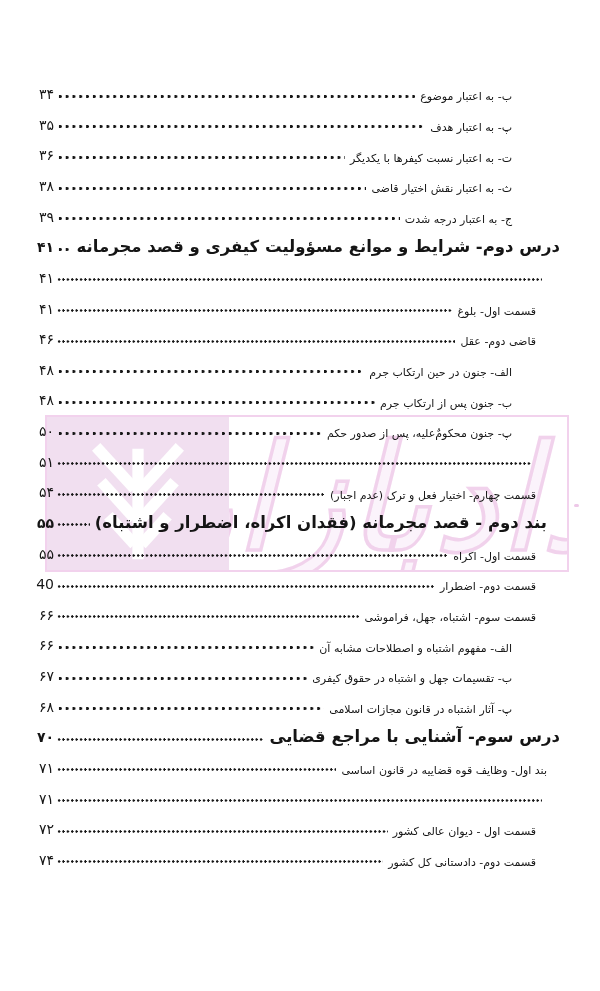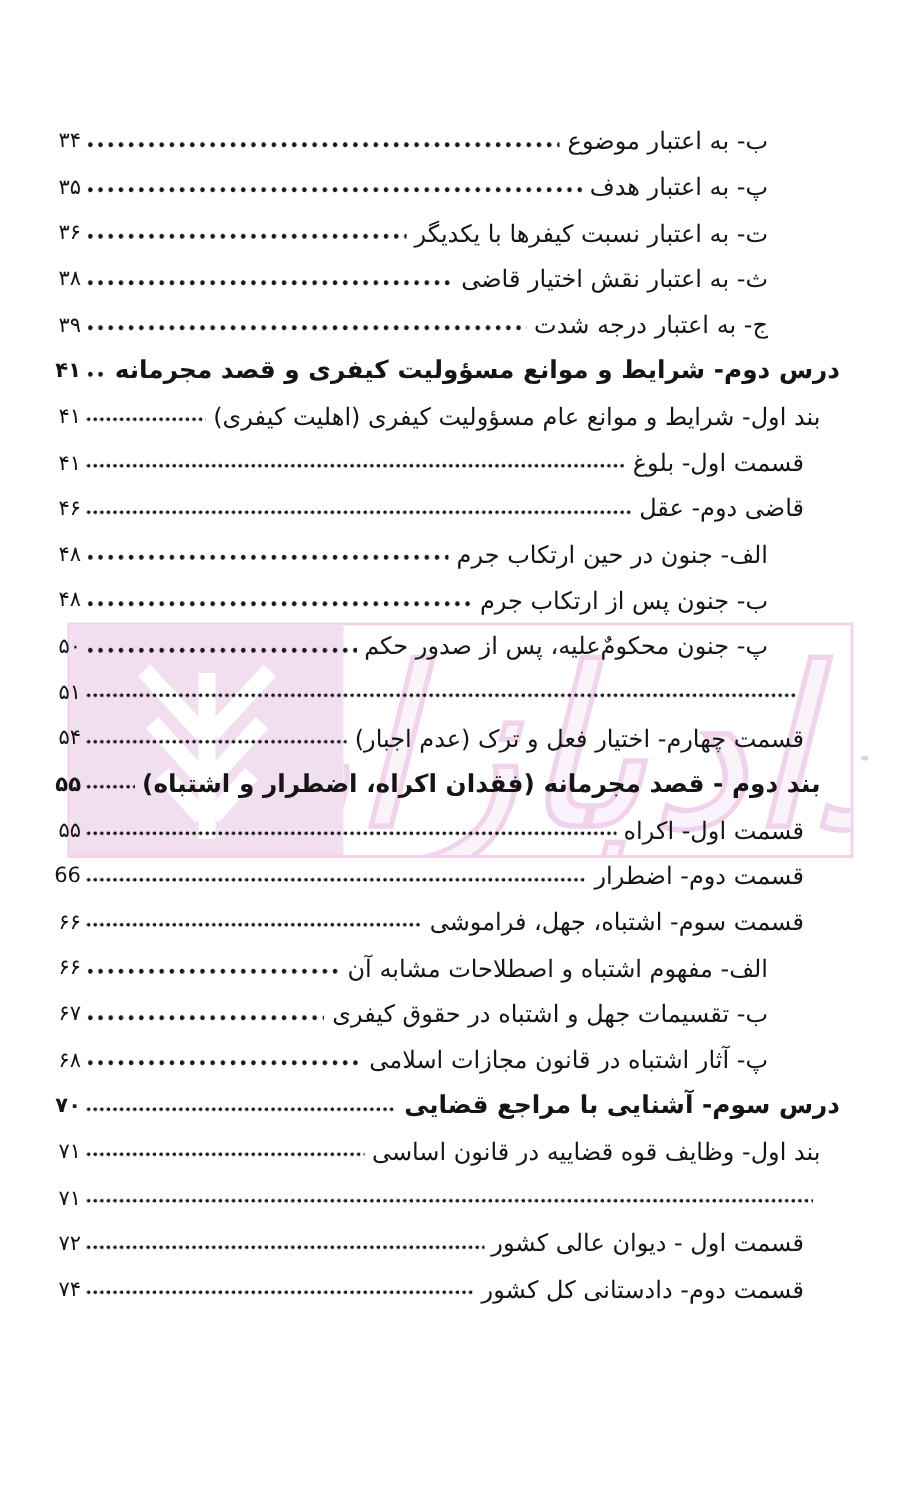--- a/index.html
+++ b/index.html
@@ -41,21 +41,21 @@
     position:absolute;left:0;top:0;right:0;z-index:1;
     padding-top:73px;
   }
   .row{
     height:30.64px;
     display:flex;align-items:flex-end;
     direction:rtl;
     padding-left:30px;box-sizing:border-box;
   }
   .row .title{
-    font-size:16px;line-height:1.2;white-space:nowrap;flex:0 0 auto;
+    font-size:11px;line-height:1.2;white-space:nowrap;flex:0 0 auto;
   }
   .row .num{
     font-size:14px;line-height:1.25;direction:ltr;text-align:right;
     min-width:24px;flex:0 0 auto;
   }
   .row.bold .title,.row.bold .num{font-weight:700;}
   .row.bold .title{font-size:16.5px;text-align:center;}
   .leader{
     flex:1 1 auto;min-width:8px;height:7px;
     margin:0 5px 4px 3px;
@@ -125,21 +125,20 @@
         <span class="title">ج- به اعتبار درجه شدت</span>
         <span class="leader coarse"></span>
         <span class="num">۳۹</span>
       </div>
       <div class="row level0 bold">
         <span class="title">درس دوم- شرایط و موانع مسؤولیت کیفری و قصد مجرمانه</span>
         <span class="leader coarse"></span>
         <span class="num">۴۱</span>
       </div>
       <div class="row level1">
-        <span class="title">بند اول- شرایط و موانع عام مسؤولیت کیفری (اهلیت کیفری)</span>
         <span class="leader fine"></span>
         <span class="num">۴۱</span>
       </div>
       <div class="row level2">
         <span class="title">قسمت اول- بلوغ</span>
         <span class="leader fine"></span>
         <span class="num">۴۱</span>
       </div>
       <div class="row level2">
         <span class="title">قاضی دوم- عقل</span>
@@ -176,21 +175,21 @@
         <span class="num">۵۵</span>
       </div>
       <div class="row level2">
         <span class="title">قسمت اول- اکراه</span>
         <span class="leader fine"></span>
         <span class="num">۵۵</span>
       </div>
       <div class="row level2">
         <span class="title">قسمت دوم- اضطرار</span>
         <span class="leader fine"></span>
-        <span class="num">66</span>
+        <span class="num">40</span>
       </div>
       <div class="row level2">
         <span class="title">قسمت سوم- اشتباه، جهل، فراموشی</span>
         <span class="leader fine"></span>
         <span class="num">۶۶</span>
       </div>
       <div class="row level3">
         <span class="title">الف- مفهوم اشتباه و اصطلاحات مشابه آن</span>
         <span class="leader coarse"></span>
         <span class="num">۶۶</span>

